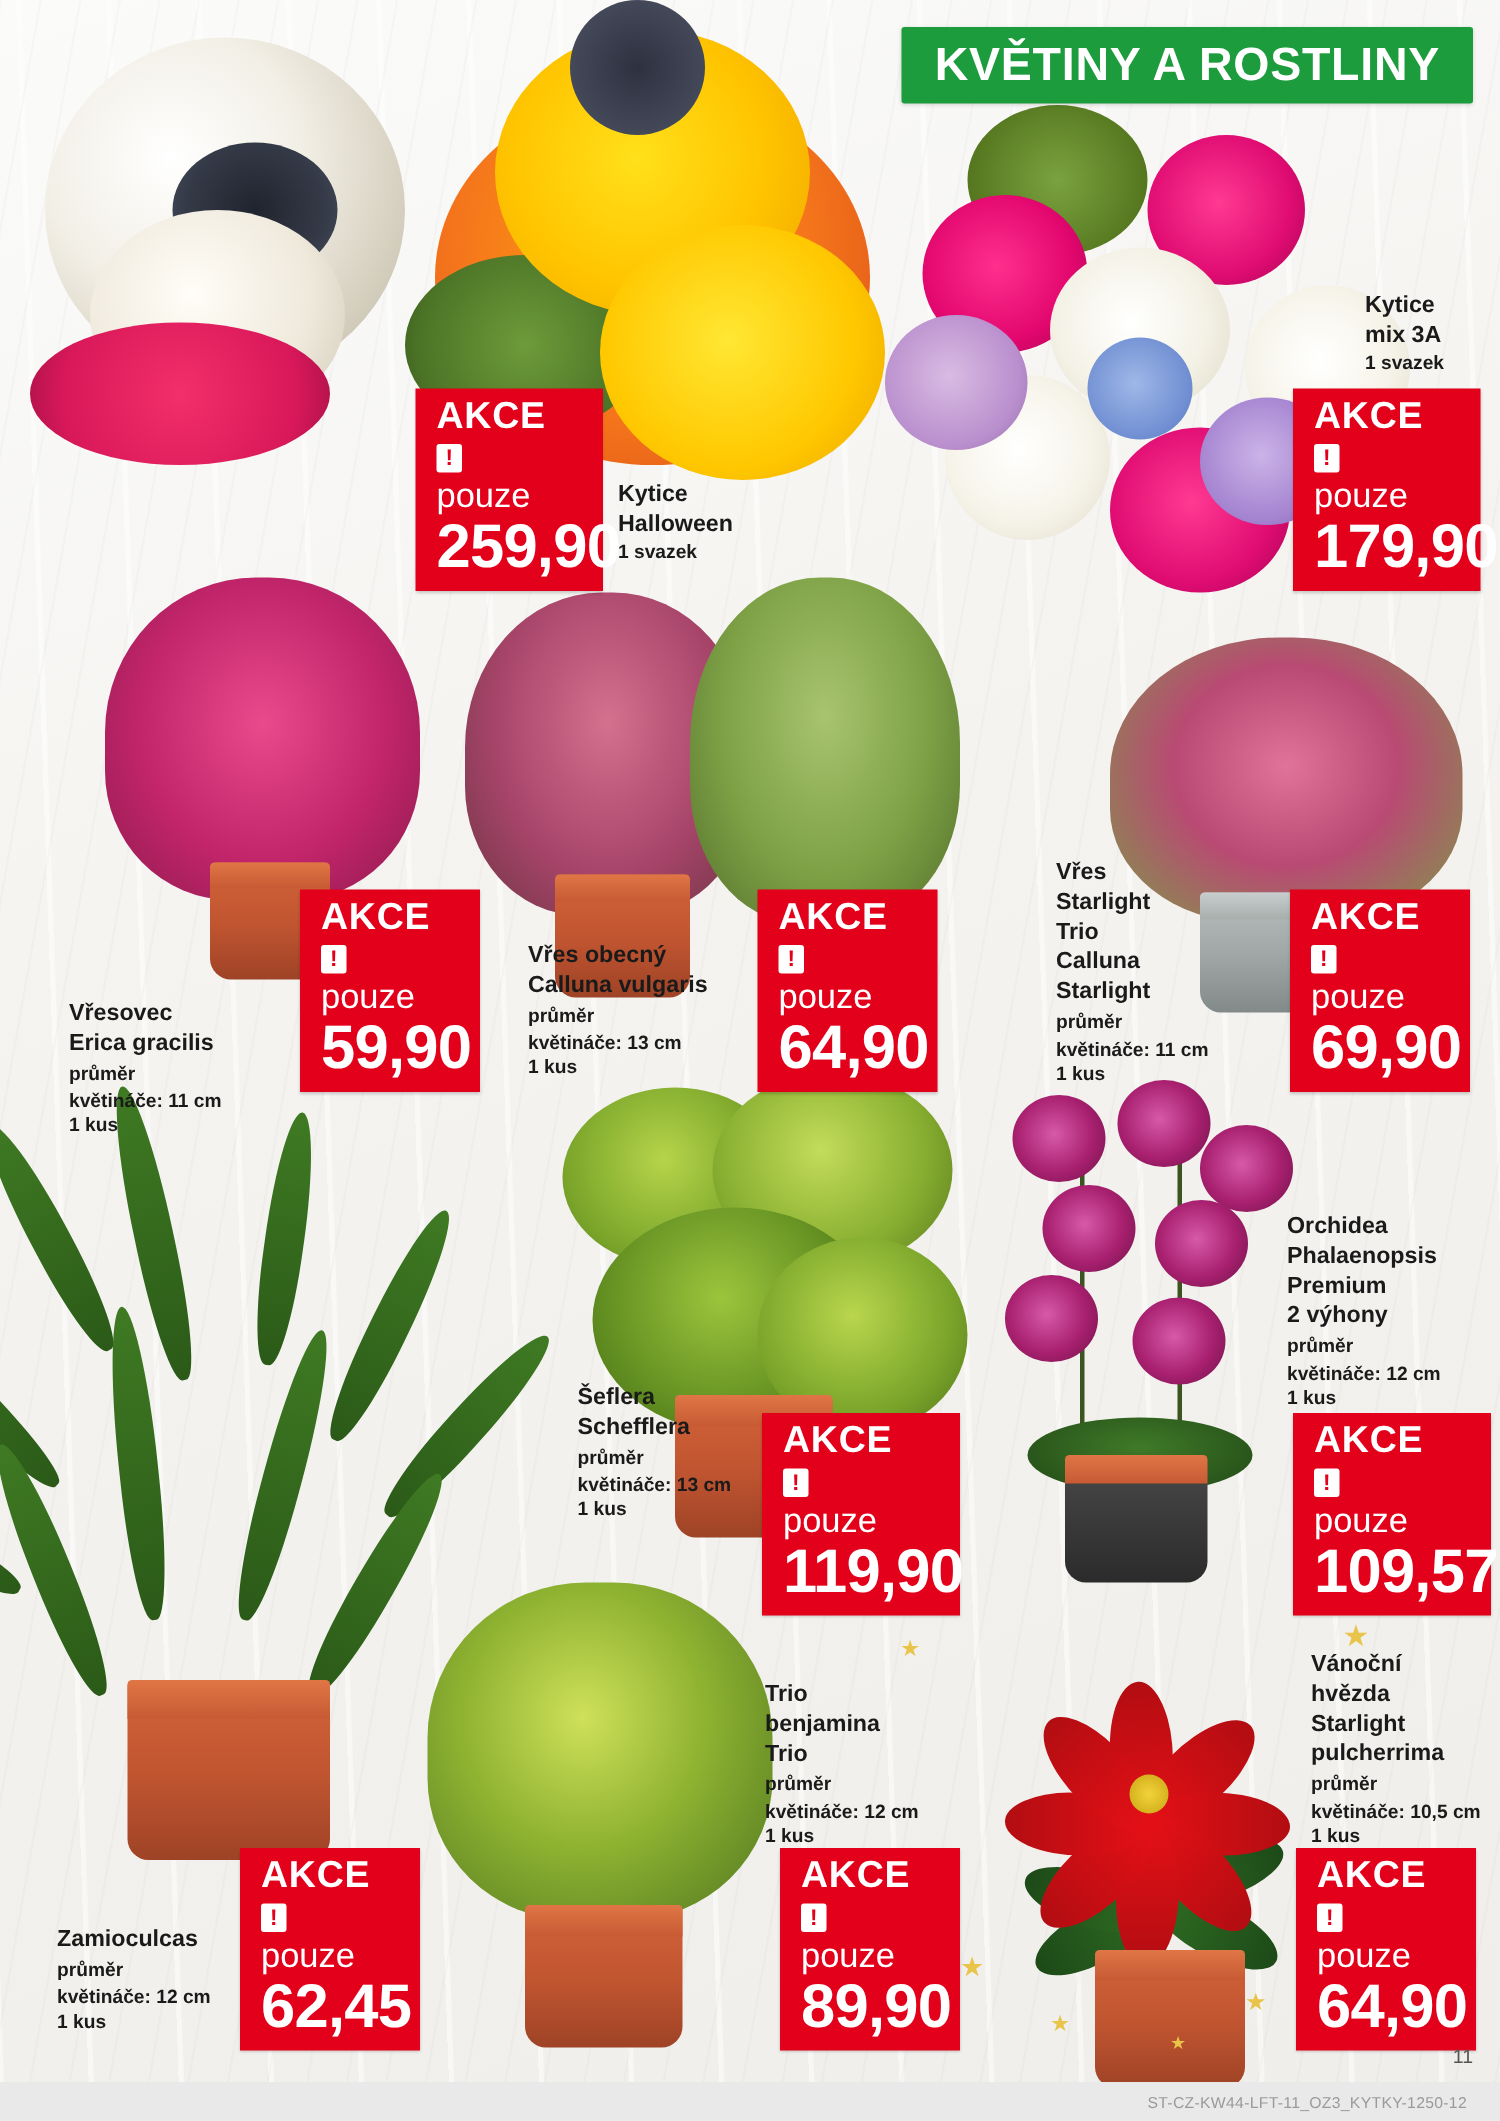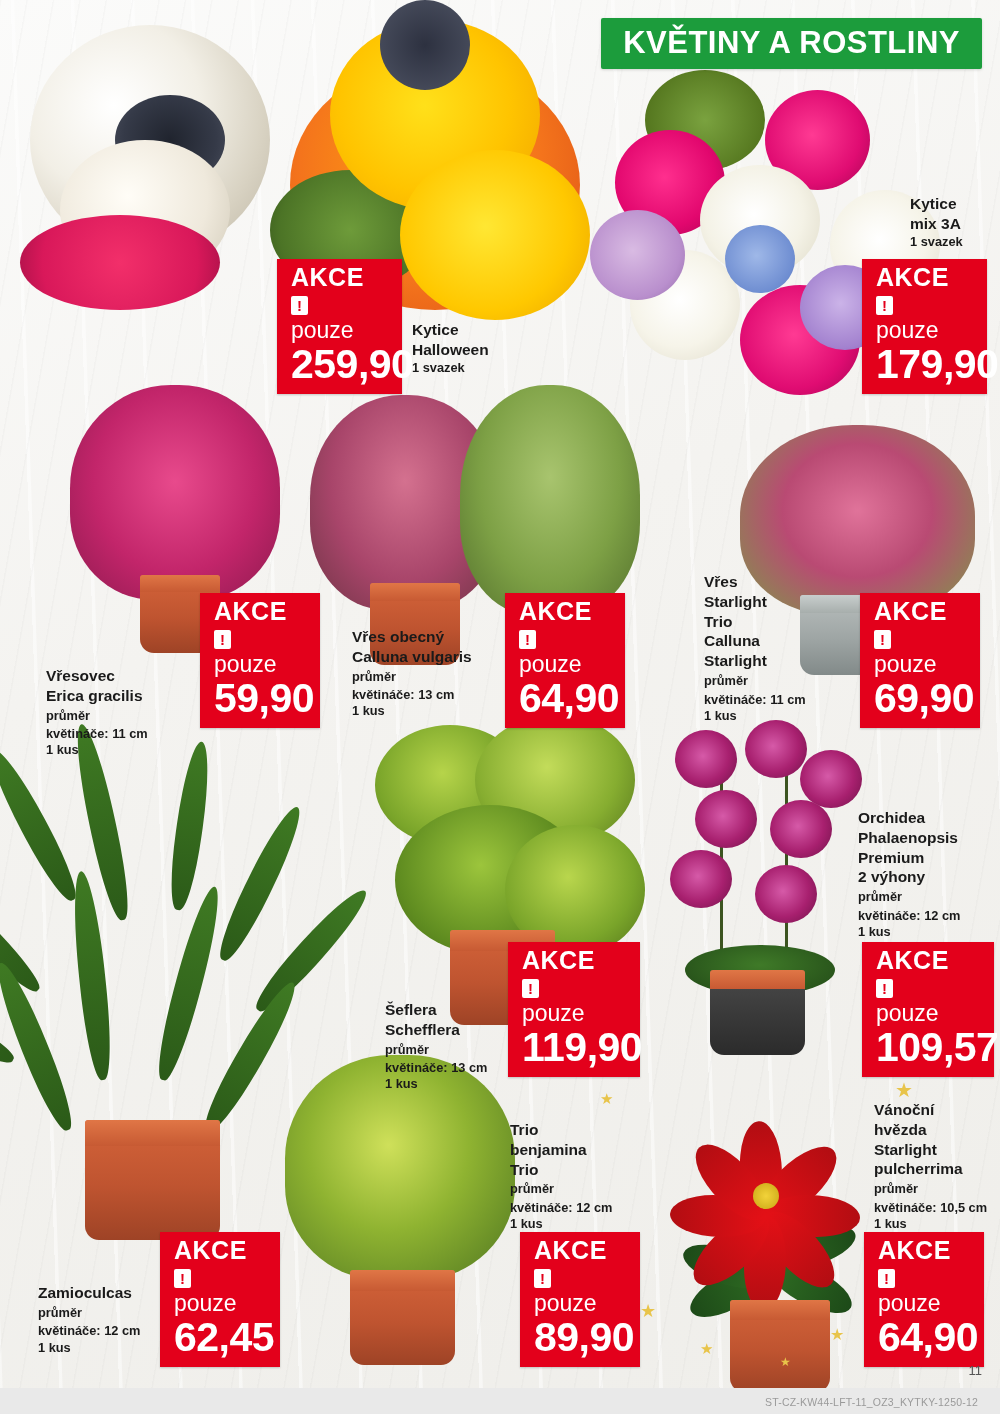--- a/index.html
+++ b/index.html
@@ -488,21 +488,21 @@
     <div class="name">Vřes</div>
     <div class="name">Starlight</div>
     <div class="name">Trio</div>
     <div class="name">Calluna</div>
     <div class="name">Starlight</div>
     <div class="sub">průměr</div>
     <div class="sub">květináče: 11 cm</div>
     <div class="unit">1 kus</div>
   </div>
 
-  <div class="label" style="left:385px;top:1000px;">
+  <div class="label" style="left:385px;top:922px;">
     <div class="name">Šeflera</div>
     <div class="name">Schefflera</div>
     <div class="sub">průměr</div>
     <div class="sub">květináče: 13 cm</div>
     <div class="unit">1 kus</div>
   </div>
 
   <div class="label" style="left:858px;top:808px;">
     <div class="name">Orchidea</div>
     <div class="name">Phalaenopsis</div>

